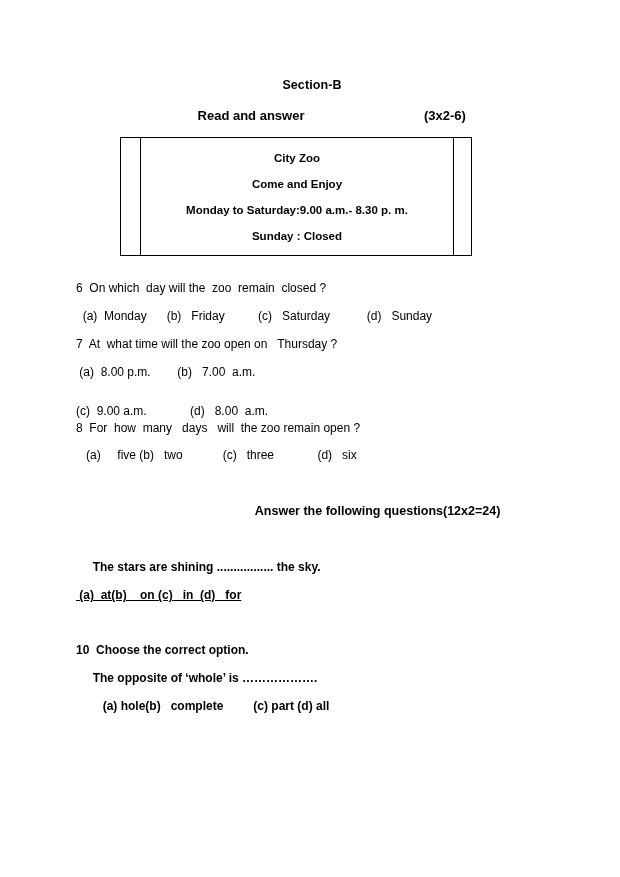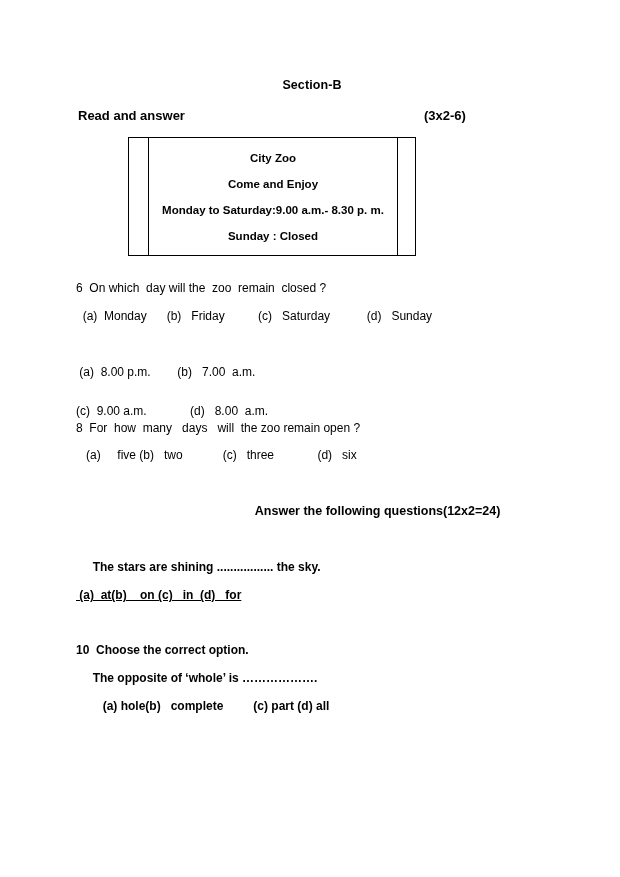--- a/index.html
+++ b/index.html
@@ -35,29 +35,29 @@
 
   .readline {
     position: absolute;
     top: 108px;
     left: 78px;
     width: 460px;
     font-size: 13px;
     font-weight: bold;
     display: flex;
   }
-  .readline .lbl { width: 346px; }
+  .readline .lbl { width: 346px; text-align: center; }
   .readline .marks { }
 
   
   .zoo-table {
     position: absolute;
     top: 137px;
-    left: 128px;
-    width: 288px;
+    left: 120px;
+    width: 352px;
     height: 111px;
     border-collapse: collapse;
     table-layout: fixed;
     border: 1.6px solid #000;
   }
   .zoo-table td {
     border: 1.3px solid #000;
     padding: 0;
     vertical-align: middle;
   }
@@ -124,20 +124,21 @@
         </span>
       </td>
       <td class="cell-right"></td>
     </tr>
   </tbody>
     </table>
 
   <div class="q q-text" style="top:281px;">6  On which  day will the  zoo  remain  closed ?</div>
   <div class="q q-opts" style="top:309px; left:76px;">  (a)  Monday      (b)   Friday          (c)   Saturday           (d)   Sunday</div>
 
+  <div class="q q-text" style="top:337px;">7  At  what time will the zoo open on   Thursday ?</div>
   <div class="q q-opts" style="top:365px; left:76px;"> (a)  8.00 p.m.        (b)   7.00  a.m.</div>
   <div class="q q-opts" style="top:404px; left:76px;">(c)  9.00 a.m.             (d)   8.00  a.m.</div>
 
   <div class="q q-text" style="top:421px;">8  For  how  many   days   will  the zoo remain open ?</div>
   <div class="q q-opts" style="top:448px; left:76px;">   (a)     five (b)   two            (c)   three             (d)   six</div>
 
   <div class="answer-head">
     <span class="lbl">Answer the following questions</span>
     <span class="marks">(12x2=24)</span>
   </div>

